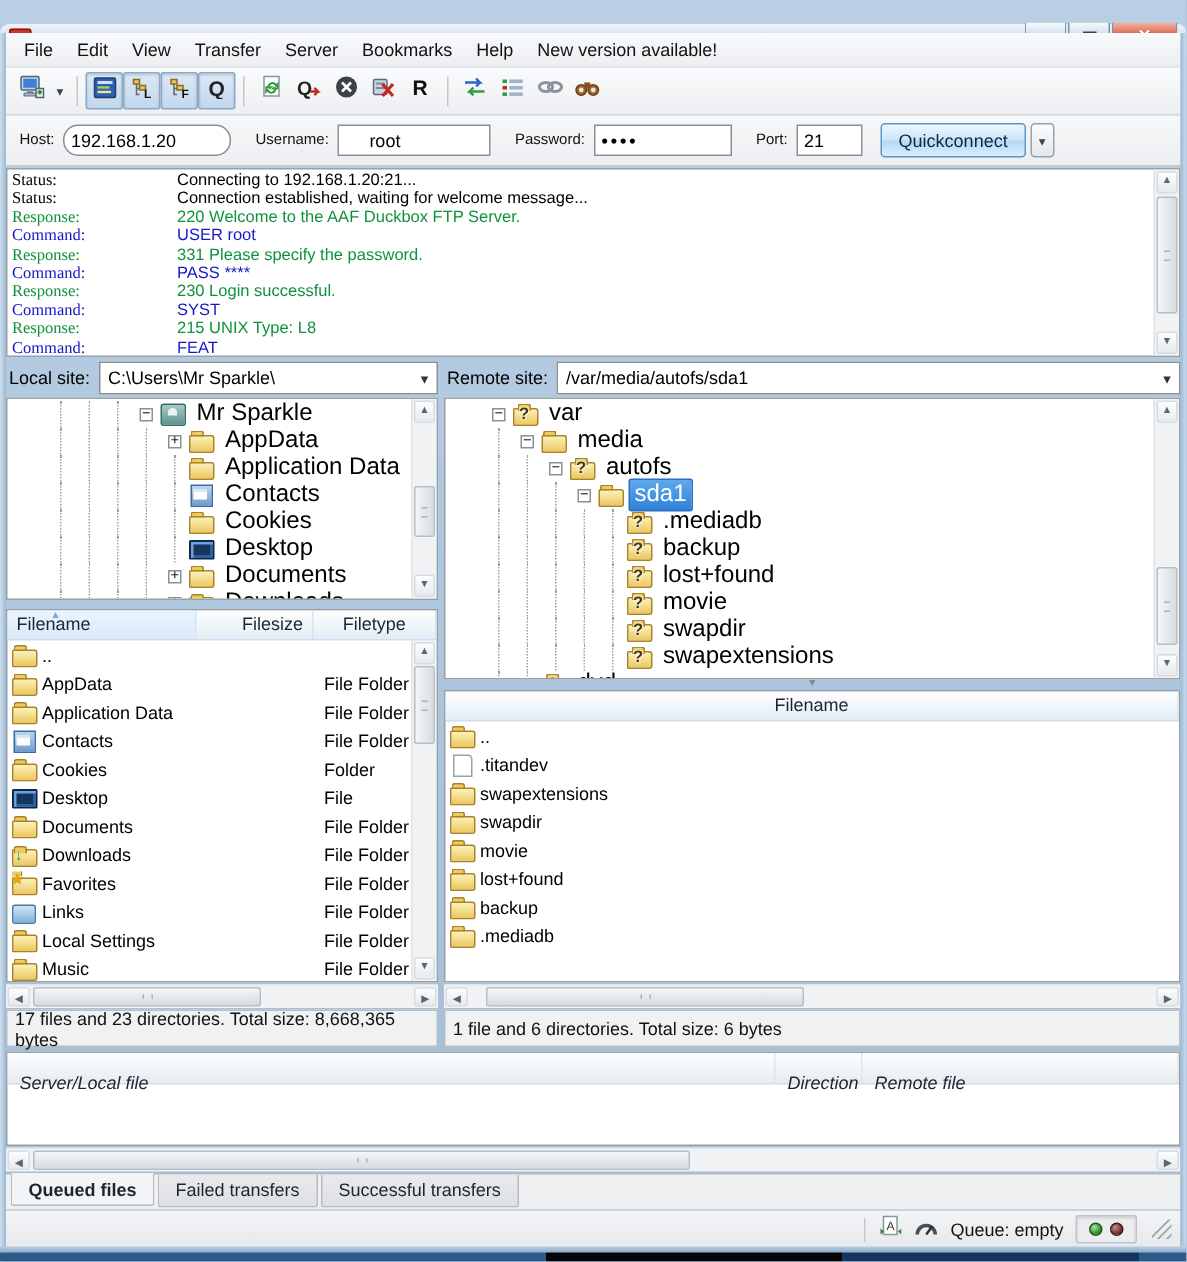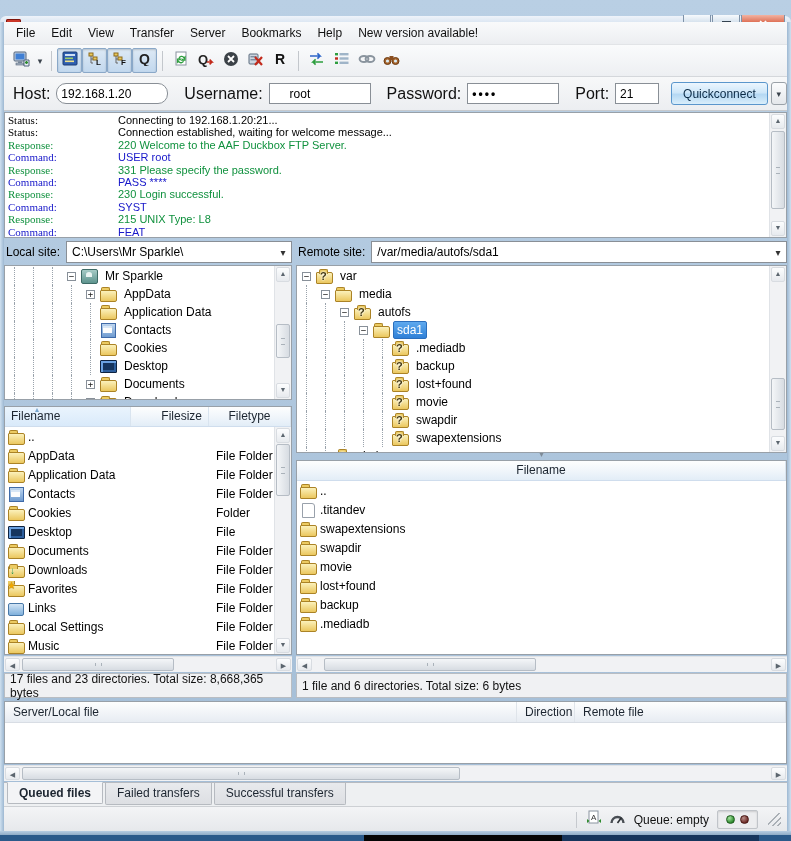--- a/index.html
+++ b/index.html
@@ -38,21 +38,21 @@
   .tb-btn { width:25px; height:25px; display:flex; align-items:center; justify-content:center;
     border:1px solid transparent; border-radius:2px; flex:none; }
   .tb-btn.pressed { border-color:#8aa8c8; background:linear-gradient(#dde9f5,#c2d8ee);
     box-shadow:inset 0 1px 2px rgba(0,0,0,.18); }
   .tb-dd { width:12px; height:25px; display:flex; align-items:center; justify-content:center; }
   .tb-dd::before { content:"▾"; font-size:9px; color:#3a424c; }
 
   .quickbar { position:absolute; top:77px; left:4px; right:4px; height:34px;
     background:linear-gradient(#f7f8f9,#eceef1); display:flex; align-items:center;
     padding-left:9px; border-bottom:1px solid #c6c9cd; }
-  .qc-label { font-size:16px; color:#111; margin-right:6px; white-space:nowrap; }
+  .qc-label { font-size:10px; color:#111; margin-right:6px; white-space:nowrap; }
   .qc-input { height:21px; border:1px solid #898f96; background:#fff; font-size:12px;
     padding:0 4px; font-family:inherit; margin-right:16px; }
   #qc-host  { width:112px;border-radius:10px; } #qc-user { width:102px;padding-left:20px; } #qc-pass { width:92px; letter-spacing:2px; font-weight:bold; } #qc-port { width:44px; margin-right:12px; }
   .qc-btn { height:23px; padding:0 11px; font-size:12px; font-family:inherit; color:#0b2a45;
     border:1px solid #5a96cc; border-radius:3px;
     background:linear-gradient(#ecf6fe,#cfe7f9 45%,#b5d8f3 55%,#d9eefb); }
   .qc-dd { width:16px; height:23px; border:1px solid #9aa1a8; border-radius:3px; margin-left:3px;
     background:linear-gradient(#fbfcfd,#e4e7eb); display:flex; align-items:center; justify-content:center; }
   .qc-dd::before { content:"▾"; font-size:9px; color:#3a424c; }
 
@@ -97,21 +97,21 @@
   .site-combo { flex:1; height:22px; border:1px solid #898f96; background:#fff; display:flex;
     align-items:center; font-size:12px; padding-left:5px; overflow:hidden; }
   .combo-arrow { margin-left:auto; width:16px; flex:none; text-align:center; }
   .combo-arrow::before { content:"▾"; font-size:10px; color:#333; }
 
   .panel { position:absolute; left:0; right:0; border:1px solid #98a0a8; background:#fff; overflow:hidden; }
   #local-tree-panel  { top:25px; height:135px; }
   #remote-tree-panel { top:25px; height:188px; }
   .tree-inner { position:absolute; inset:1px 17px 0 0; overflow:hidden; }
 
-  .tree-row { display:flex; align-items:center; height:18px; font-size:12px; white-space:nowrap; }
+  .tree-row { display:flex; align-items:center; height:18px; font-size:16px; white-space:nowrap; padding-left:26px; }
   .tcell { width:19px; height:18px; flex:none; position:relative; }
   .tcell.g::before { content:""; position:absolute; left:9px; top:0; bottom:0; border-left:1px dotted #9aa3ac; }
   .texp { width:19px; height:18px; flex:none; display:flex; align-items:center; justify-content:center; position:relative; }
   .texp .box { width:9px; height:9px; border:1px solid #889099; background:#fff; font-size:9px;
     line-height:7px; text-align:center; color:#222; font-family:"DejaVu Sans Mono",monospace; }
   .texp.plus .box::before { content:"+"; } .texp.minus .box::before { content:"−"; }
   .tlabel { padding:1px 3px; border:1px solid transparent; }
   .tlabel.sel { background:linear-gradient(#5ea9ee,#2f80d7); color:#fff; border-color:#2a6ebd; border-radius:2px; }
 
   
@@ -164,21 +164,21 @@
   .pane-status { position:absolute; top:433px; left:0; right:0; height:25px; background:#f0f1f3;
     border:1px solid #b9bdc2; display:flex; align-items:center; padding-left:5px; font-size:12px; color:#111; }
   .split-arrow { position:absolute; top:212px; left:50%; margin-left:-8px; width:16px; height:7px;
     text-align:center; font-size:8px; line-height:6px; color:#7d8a97; z-index:4; }
 
   
   #queue-panel { position:absolute; top:701px; left:4px; right:4px; height:63px;
     border:1px solid #98a0a8; background:#fff; overflow:hidden; }
   .q-header { height:21px; display:flex; background:linear-gradient(#fdfefe,#f0f3f7 60%,#e7ecf2);
     border-bottom:1px solid #d8dde4; font-size:12px; color:#1c2530; }
-  .qh-cell { padding:3px 8px 0 8px; border-right:1px solid #dfe4ea; white-space:nowrap; }
+  .qh-cell { padding:13px 8px 0 8px; border-right:1px solid #dfe4ea; white-space:nowrap;font-style:italic; }
   .qh-0 { width:512px; flex:none; } .qh-1 { width:58px; flex:none; } .qh-2 { flex:1; }
   #queue-hscroll { position:absolute; top:765px; left:4px; right:4px; }
 
   .tabs { position:absolute; top:782px; left:4px; right:4px; height:24px; background:#eef0f2;
     border-top:1px solid #b6bac0; display:flex; padding-left:3px; }
   .tab { font-size:12px; color:#1c2530; padding:3px 11px 0 11px; height:22px;
     border:1px solid #b6bac0; border-top:none; border-radius:0 0 2px 2px; margin-right:2px;
     background:linear-gradient(#e8eaed,#dddfe3); }
   .tab.active { background:#f3f4f6; font-weight:bold; border-top:1px solid #f3f4f6; margin-top:-1px; }
 

